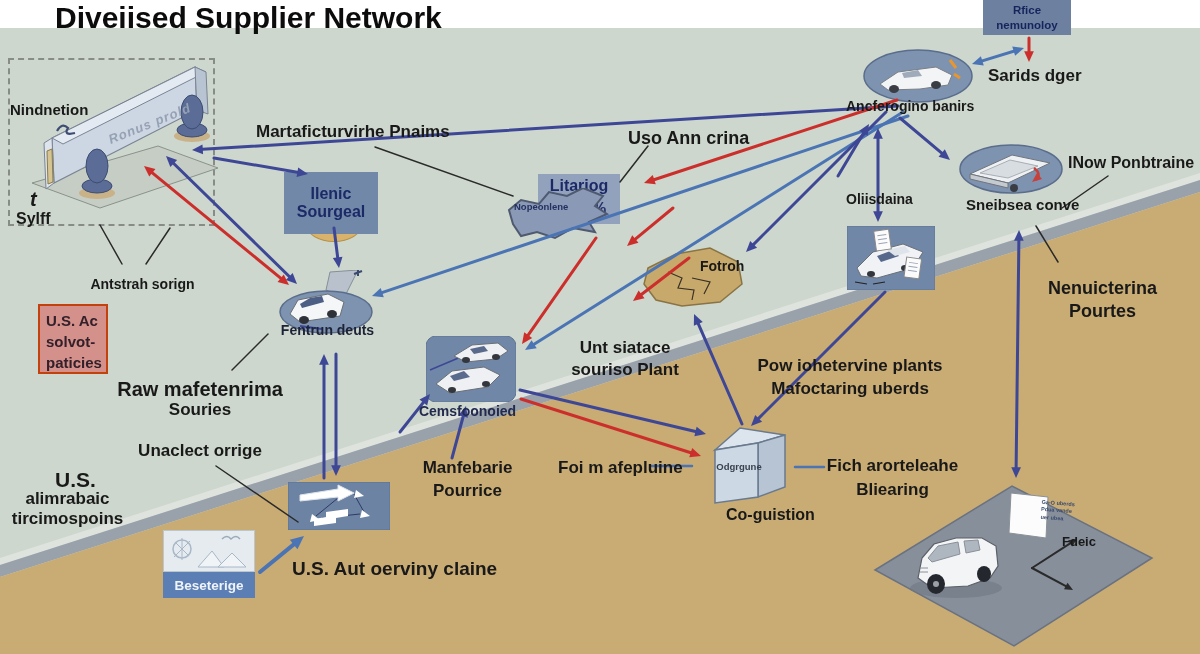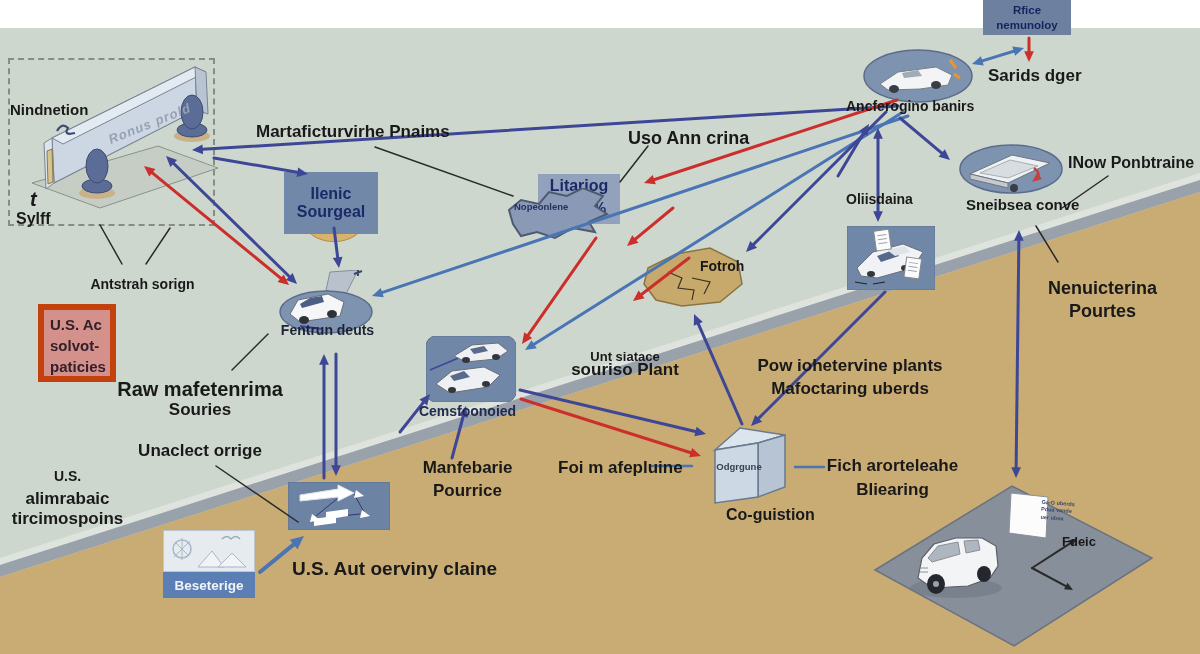--- a/index.html
+++ b/index.html
@@ -16,21 +16,21 @@
   .boxtext{display:flex;flex-direction:column;align-items:center;justify-content:center;
            width:100%;height:100%;font-weight:700;}
   #dashed-zone{position:absolute;left:8px;top:58px;width:203px;height:164px;
                border:2px dashed #878c87;z-index:20;}
   #ilenic-box{left:284px;top:172px;width:94px;height:62px;background:#7288a8;z-index:31;}
   #ilenic-ellipse{left:306px;top:208px;width:54px;height:32px;background:#d9b36c;
                   border:1px solid #b5904a;border-radius:50%;z-index:30;}
   #litariog-box{left:538px;top:174px;width:82px;height:50px;background:rgba(142,159,188,0.95);z-index:30;}
   #rfice-box{left:983px;top:0px;width:88px;height:35px;background:#6d80a0;z-index:31;}
   #usac-box{left:38px;top:304px;width:66px;height:66px;background:#d4908a;
-            border:6px solid #c2410c;z-index:31;}
+            border:2px solid #c2410c;z-index:31;}
   #beseterige-card{left:163px;top:530px;width:92px;height:68px;z-index:31;}
   #beseterige-top{width:90px;height:40px;background:#e6ebf0;border:1px solid #bcc6ce;}
   #beseterige-banner{width:92px;height:26px;background:#5b7fb5;display:flex;align-items:center;
                      justify-content:center;}
   #arrow-layer{position:absolute;left:0;top:0;z-index:50;pointer-events:none;}
   #ronus-text{position:absolute;left:106px;top:116px;transform:rotate(-22deg);
               font-style:italic;font-weight:700;font-size:13px;color:#96a1b4;
               letter-spacing:1px;z-index:35;}
   #sign-text{position:absolute;left:1041px;top:500px;width:34px;transform:rotate(4deg);
              font-size:5.5px;font-weight:700;color:#3a4a6e;line-height:1.35;z-index:60;}
@@ -39,20 +39,21 @@
 </head>
 <body>
 
 <div id="stage">
 
   <div id="sage"></div>
   <div class="bglayer" id="bevel-light"></div>
   <div class="bglayer" id="bevel-gray"></div>
   <div class="bglayer" id="tanfloor"></div>
 
+  <div class="lbl" style="left:55px;top:1px;font-size:30px;color:#0c0c0c;">Diveiised Supplier Network</div>
 
   <div id="dashed-zone"></div>
   <svg class="node" style="left:8px;top:56px;z-index:30;" width="210" height="165" viewBox="0 0 210 165">
     <polygon points="24,127 92,152 210,112 150,90" fill="#c5cdc5" stroke="#8a928a" stroke-width="1"></polygon>
     <ellipse cx="89" cy="137" rx="18" ry="6" fill="#c9b288"></ellipse>
     <ellipse cx="184" cy="80" rx="18" ry="6" fill="#c9b288"></ellipse>
     <polygon points="44,82 187,11 189,54 46,127" fill="#cdd7e3" stroke="#7a8494" stroke-width="1.2"></polygon>
     <polygon points="44,82 187,11 198,16 55,88" fill="#e4eaf1" stroke="#7a8494" stroke-width="1"></polygon>
     <polygon points="187,11 198,16 200,58 189,54" fill="#b9c4d2" stroke="#7a8494" stroke-width="1"></polygon>
     <polygon points="36,87 44,82 46,127 38,133" fill="#dde4ec" stroke="#7a8494" stroke-width="1"></polygon>
@@ -149,21 +150,21 @@
   <div class="node" id="usac-box">
     <div style="padding:4px 0 0 6px;font-weight:700;font-size:15px;color:#33202a;line-height:1.4;">
       <div>U.S. Ac</div>
       <div>solvot-</div>
       <div>paticies</div>
     </div>
   </div>
   <div class="lbl center" style="left:100px;top:378px;width:200px;font-size:20px;">Raw mafetenrima</div>
   <div class="lbl center" style="left:100px;top:400px;width:200px;font-size:17px;">Souries</div>
   <div class="lbl center" style="left:120px;top:441px;width:160px;font-size:17px;">Unaclect orrige</div>
-  <div class="lbl center" style="left:0px;top:468px;width:135px;font-size:14px;">U.S.</div>
+  <div class="lbl center" style="left:8px;top:468px;width:135px;font-size:21px;">U.S.</div>
   <div class="lbl center" style="left:0px;top:489px;width:135px;font-size:17px;">alimrabaic</div>
   <div class="lbl center" style="left:0px;top:509px;width:135px;font-size:17px;">tircimospoins</div>
 
   <svg class="node" style="left:278px;top:270px;z-index:30;" width="100" height="64" viewBox="0 0 100 64">
     <polygon points="52,2 80,0 66,28 48,20" fill="#b9c2cc" stroke="#868e98"></polygon>
     <path d="M76,4 l8,-3 M80,-1 l0,7" stroke="#3a4a6e" stroke-width="2"></path>
     <ellipse cx="48" cy="42" rx="46" ry="21" fill="#7e93b0" stroke="#5a6d8c" stroke-width="1.5"></ellipse>
     <polygon points="12,44 20,30 50,24 66,32 62,46 22,52" fill="#f4f6f8" stroke="#6a6f76"></polygon>
     <polygon points="22,34 32,28 44,26 46,32 24,38" fill="#4c5e84"></polygon>
     <ellipse cx="26" cy="50" rx="5" ry="4" fill="#2e3238"></ellipse>
@@ -179,21 +180,21 @@
     <polygon points="44,13 58,10 62,15 48,18" fill="#5a6a8c"></polygon>
     <ellipse cx="40" cy="24" rx="4" ry="3" fill="#33373d"></ellipse>
     <ellipse cx="70" cy="21" rx="4" ry="3" fill="#33373d"></ellipse>
     <polygon points="10,48 26,35 58,31 74,39 62,51 24,57" fill="#eef0f3" stroke="#6a6f76"></polygon>
     <polygon points="24,40 38,35 44,41 28,45" fill="#5a6a8c"></polygon>
     <ellipse cx="26" cy="54" rx="4" ry="3" fill="#33373d"></ellipse>
     <ellipse cx="60" cy="48" rx="4" ry="3" fill="#33373d"></ellipse>
   </svg>
   <div class="lbl center" style="left:415px;top:403px;width:105px;font-size:14px;color:#222a4e;">Cemsfoonoied</div>
 
-  <div class="lbl center" style="left:555px;top:338px;width:140px;font-size:13px;margin-top:12px;">Unt siatace</div>
+  <div class="lbl center" style="left:555px;top:338px;width:140px;font-size:17px;">Unt siatace</div>
   <div class="lbl center" style="left:555px;top:360px;width:140px;font-size:17px;">souriso Plant</div>
   <div class="lbl center" style="left:740px;top:356px;width:220px;font-size:17px;">Pow iohetervine plants</div>
   <div class="lbl center" style="left:740px;top:379px;width:220px;font-size:17px;">Mafoctaring uberds</div>
   <div class="lbl center" style="left:405px;top:458px;width:125px;font-size:17px;">Manfebarie</div>
   <div class="lbl center" style="left:405px;top:481px;width:125px;font-size:17px;">Pourrice</div>
   <div class="lbl" style="left:558px;top:458px;font-size:17px;">Foi m afepluine</div>
 
   <svg class="node" style="left:710px;top:425px;z-index:30;" width="85" height="85" viewBox="0 0 85 85">
     <polygon points="5,25 30,3 75,10 48,18" fill="#dce4ee" stroke="#6a7a8e" stroke-width="1.5"></polygon>
     <polygon points="48,18 75,10 75,62 48,72" fill="#b6c4d4" stroke="#6a7a8e" stroke-width="1.5"></polygon>

